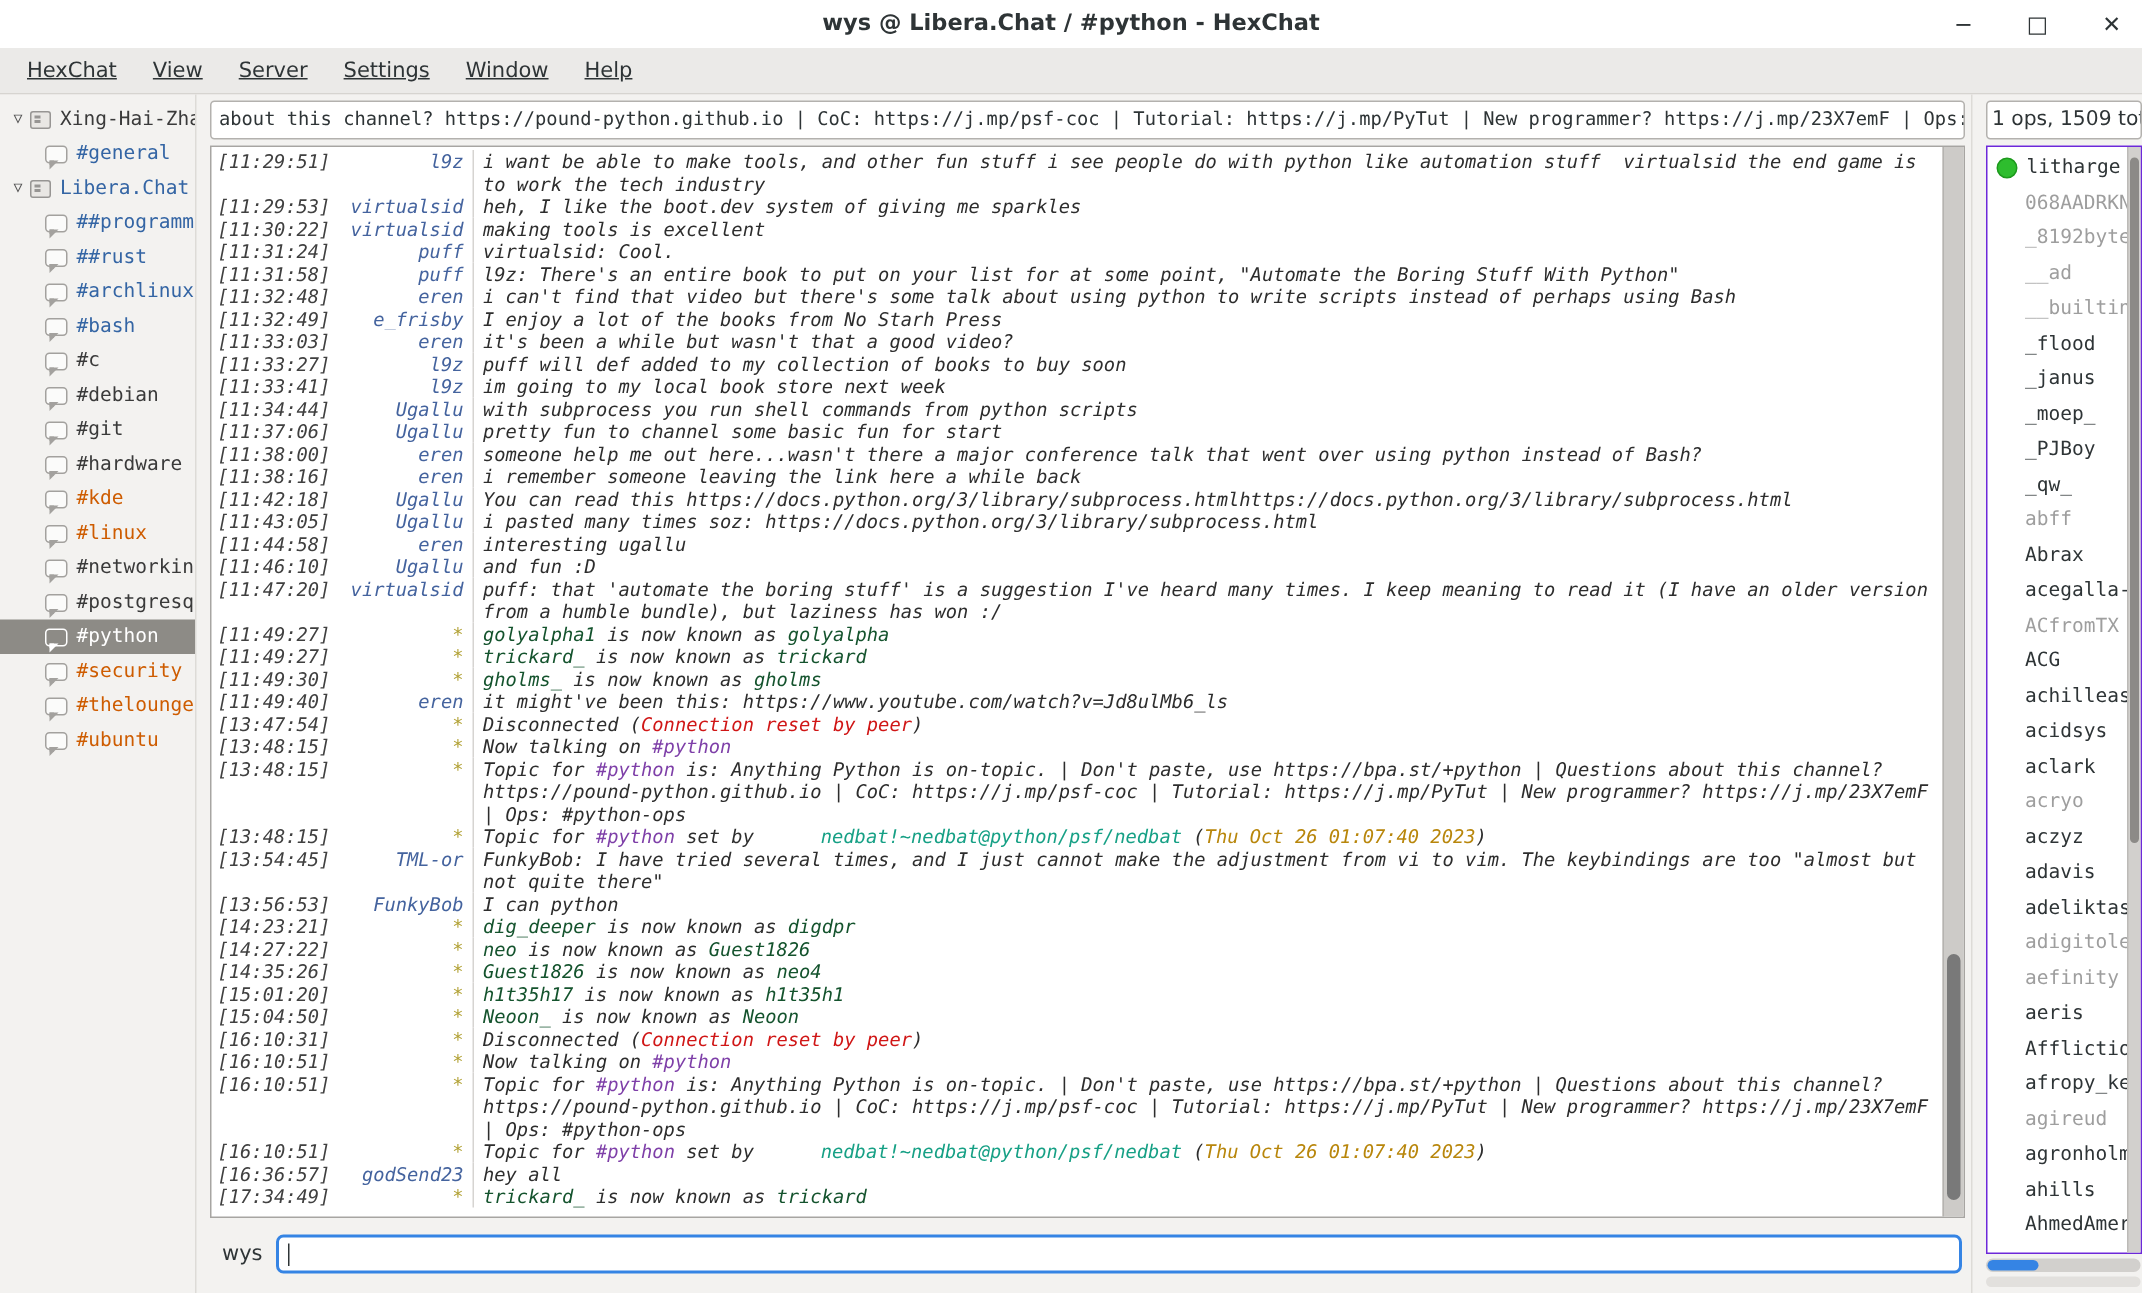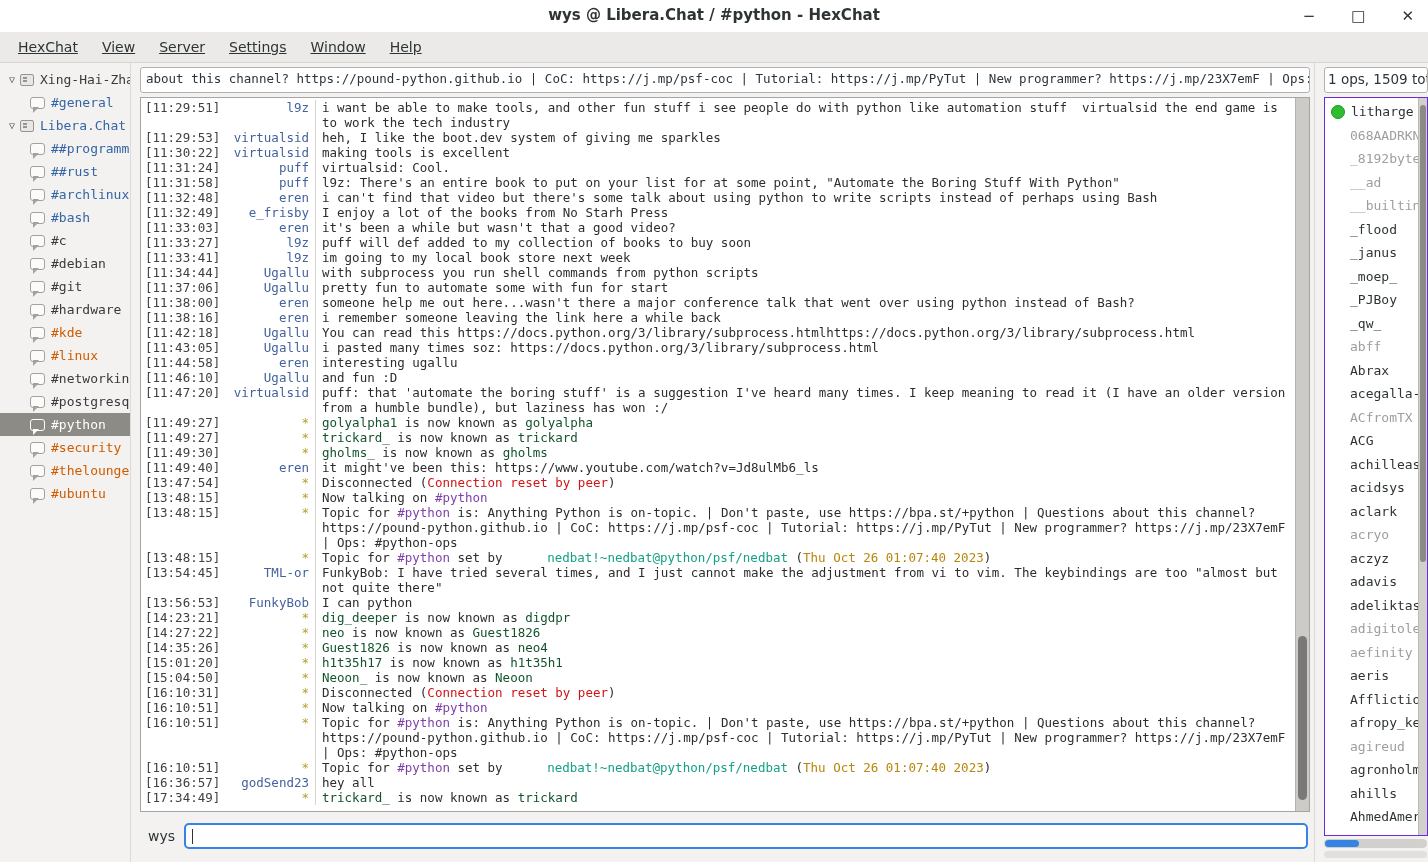--- a/index.html
+++ b/index.html
@@ -39,21 +39,21 @@
   .st-activity{color:#3465a4;}
   .st-highlight{color:#ce5c00;}
   .tree-row.st-selected{background:#8d8b86;color:#ffffff;}
   .tree-row.st-selected .ch-icon{border-color:#ffffff;background:#8d8b86;}
   .tree-row.st-selected .ch-icon::after{border-top-color:#ffffff;border-left-color:#ffffff;}
   
   .topicbar{height:24px;flex:none;background:#ffffff;border:1px solid #b3b1ae;border-radius:3px;
     font-family:"DejaVu Sans Mono",monospace;font-size:12.5px;line-height:22px;color:#2e3436;
     padding:0 5px;white-space:nowrap;overflow:hidden;}
   
-  .chatbox{flex:1;margin-top:4px;background:#ffffff;border:1px solid #a7a5a2;display:flex;min-height:0;}
+  .chatbox{flex:1;margin-top:4px;background:#ffffff;border:1px solid #a7a5a2;display:flex;min-height:0;font-style:italic;}
   .chatlines{flex:1;overflow:hidden;padding-top:2px;font-family:"DejaVu Sans Mono",monospace;
     font-size:12.5px;line-height:15px;color:#2d2d2d;min-width:0;}
   .chat-row{display:flex;align-items:flex-start;}
   .cell-time{width:80px;flex:none;padding-left:4px;color:#404040;}
   .cell-nick{width:84px;flex:none;text-align:right;padding-right:6px;overflow:hidden;}
   .cell-msg{flex:1;border-left:1px solid #d6d4d1;padding-left:6px;padding-right:4px;
     white-space:pre-wrap;overflow-wrap:break-word;min-width:0;}
   .nick{color:#44639e;}
   .star{color:#b1a033;}
   .c-text{color:#2d2d2d;}
@@ -250,21 +250,21 @@
             <span class="cell-msg"><span class="c-text">im going to my local book store next week</span></span>
           </div>
           <div class="chat-row">
             <span class="cell-time">[11:34:44]</span>
             <span class="cell-nick nick">Ugallu</span>
             <span class="cell-msg"><span class="c-text">with subprocess you run shell commands from python scripts</span></span>
           </div>
           <div class="chat-row">
             <span class="cell-time">[11:37:06]</span>
             <span class="cell-nick nick">Ugallu</span>
-            <span class="cell-msg"><span class="c-text">pretty fun to automate some with fun for start</span></span>
+            <span class="cell-msg"><span class="c-text">pretty fun to channel some basic fun for start</span></span>
           </div>
           <div class="chat-row">
             <span class="cell-time">[11:38:00]</span>
             <span class="cell-nick nick">eren</span>
             <span class="cell-msg"><span class="c-text">someone help me out here...wasn't there a major conference talk that went over using python instead of Bash?</span></span>
           </div>
           <div class="chat-row">
             <span class="cell-time">[11:38:16]</span>
             <span class="cell-nick nick">eren</span>
             <span class="cell-msg"><span class="c-text">i remember someone leaving the link here a while back</span></span>

